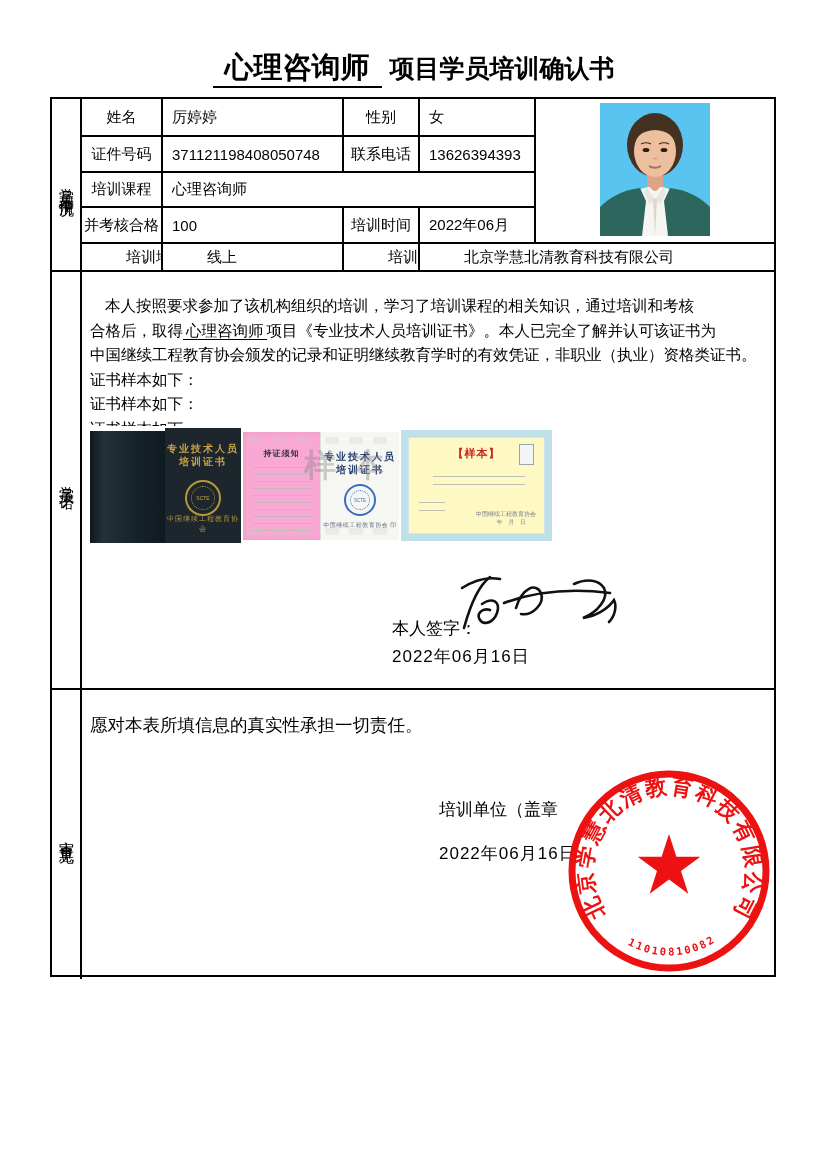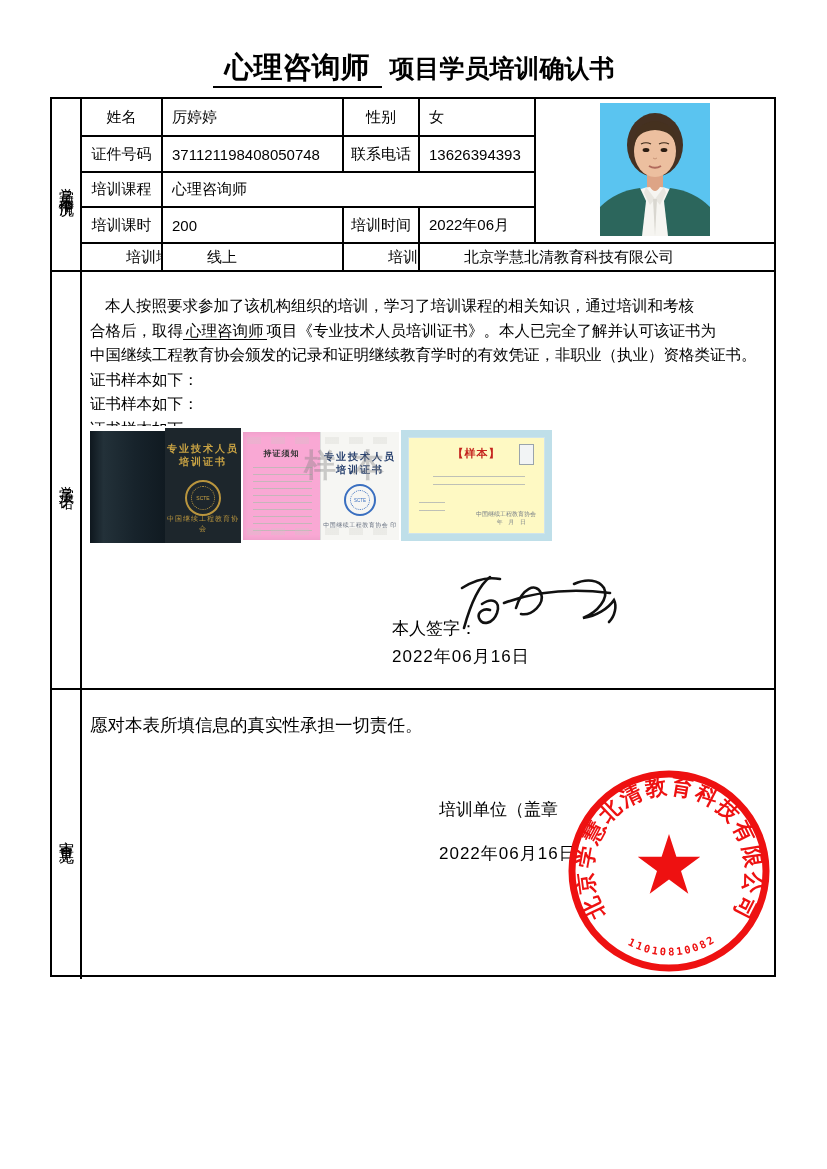--- a/index.html
+++ b/index.html
@@ -156,22 +156,22 @@
             <td class="lbl">证件号码</td>
             <td class="val">371121198408050748</td>
             <td class="lbl">联系电话</td>
             <td class="val">13626394393</td>
           </tr>
           <tr style="height:35px;">
             <td class="lbl">培训课程</td>
             <td class="val" colspan="3">心理咨询师</td>
           </tr>
           <tr style="height:36px;">
-            <td class="lbl">培训课时</td>
-            <td class="val">200</td>
+            <td class="lbl">并考核合格</td>
+            <td class="val">100</td>
             <td class="lbl">培训时间</td>
             <td class="val">2022年06月</td>
           </tr>
           <tr style="height:27px;">
             <td class="lbl nobot">培训地点</td>
             <td class="val nobot">线上</td>
             <td class="lbl nobot">培训机构</td>
             <td class="val noright nobot" colspan="2">北京学慧北清教育科技有限公司</td>
           </tr>
         </tbody>

